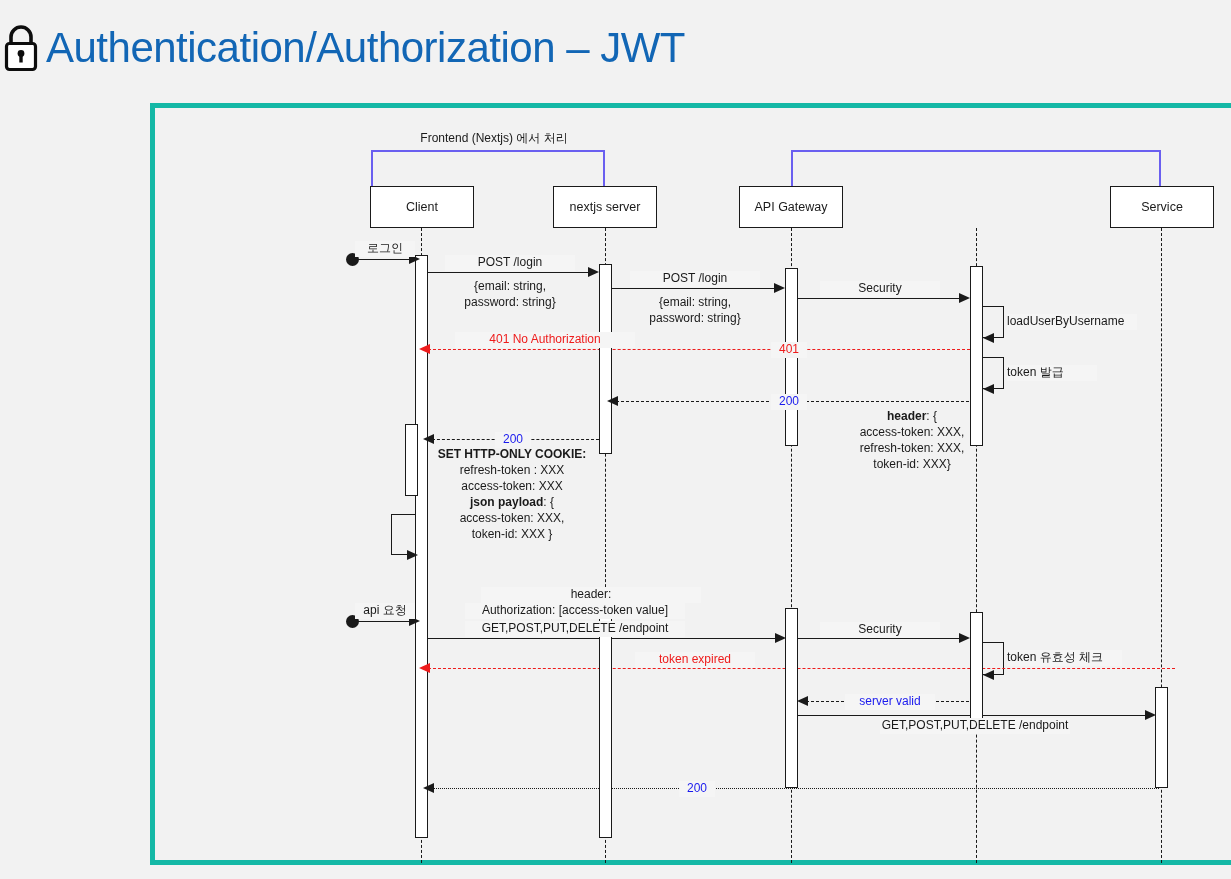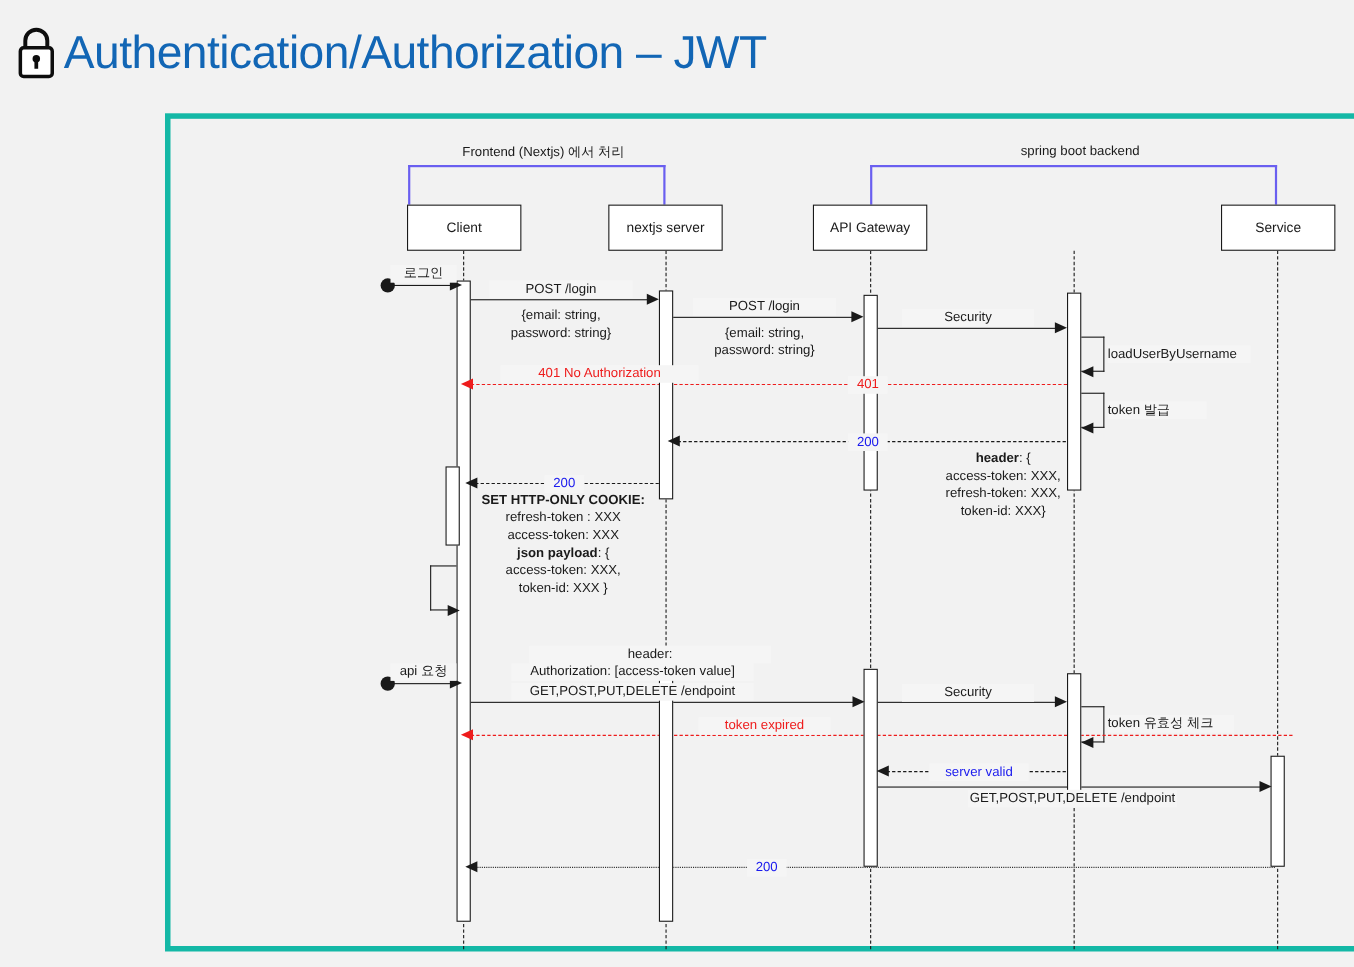--- a/index.html
+++ b/index.html
@@ -17,21 +17,21 @@
   }
 
   
   #title-bar {
     position: absolute;
     left: 0; top: 0;
     width: 1231px;
     height: 95px;
     display: flex;
     align-items: center;
-    padding-left: 12px;
+    padding-left: 0;
     box-sizing: border-box;
   }
   #lock-icon {
     width: 42px;
     height: 52px;
     flex: 0 0 auto;
     margin-right: 4px;
     display: block;
   }
   #title-text {
@@ -210,21 +210,20 @@
     <div id="title-text">Authentication/Authorization – JWT</div>
   </div>
 
   <div id="diagram">
     <div id="canvas">
 
       <div class="group-bracket" style="left:216px; top:42px; width:234px; height:46px;"></div>
       <div class="group-label" style="left:216px; top:22px; width:234px;">Frontend (Nextjs) 에서 처리</div>
 
       <div class="group-bracket" style="left:636px; top:42px; width:370px; height:46px;"></div>
-      <div class="group-label" style="left:636px; top:22px; width:370px;">spring boot backend</div>
 
       <div class="participant" style="left:215px; top:78px;">Client</div>
       <div class="participant" style="left:398px; top:78px;">nextjs server</div>
       <div class="participant" style="left:584px; top:78px;">API Gateway</div>
       <div class="participant" style="left:955px; top:78px;">Service</div>
 
       <div class="lifeline" style="left:266px; top:120px; height:635px;"></div>
       <div class="lifeline" style="left:450px; top:120px; height:635px;"></div>
       <div class="lifeline" style="left:636px; top:120px; height:635px;"></div>
       <div class="lifeline" style="left:821px; top:120px; height:635px;"></div>

